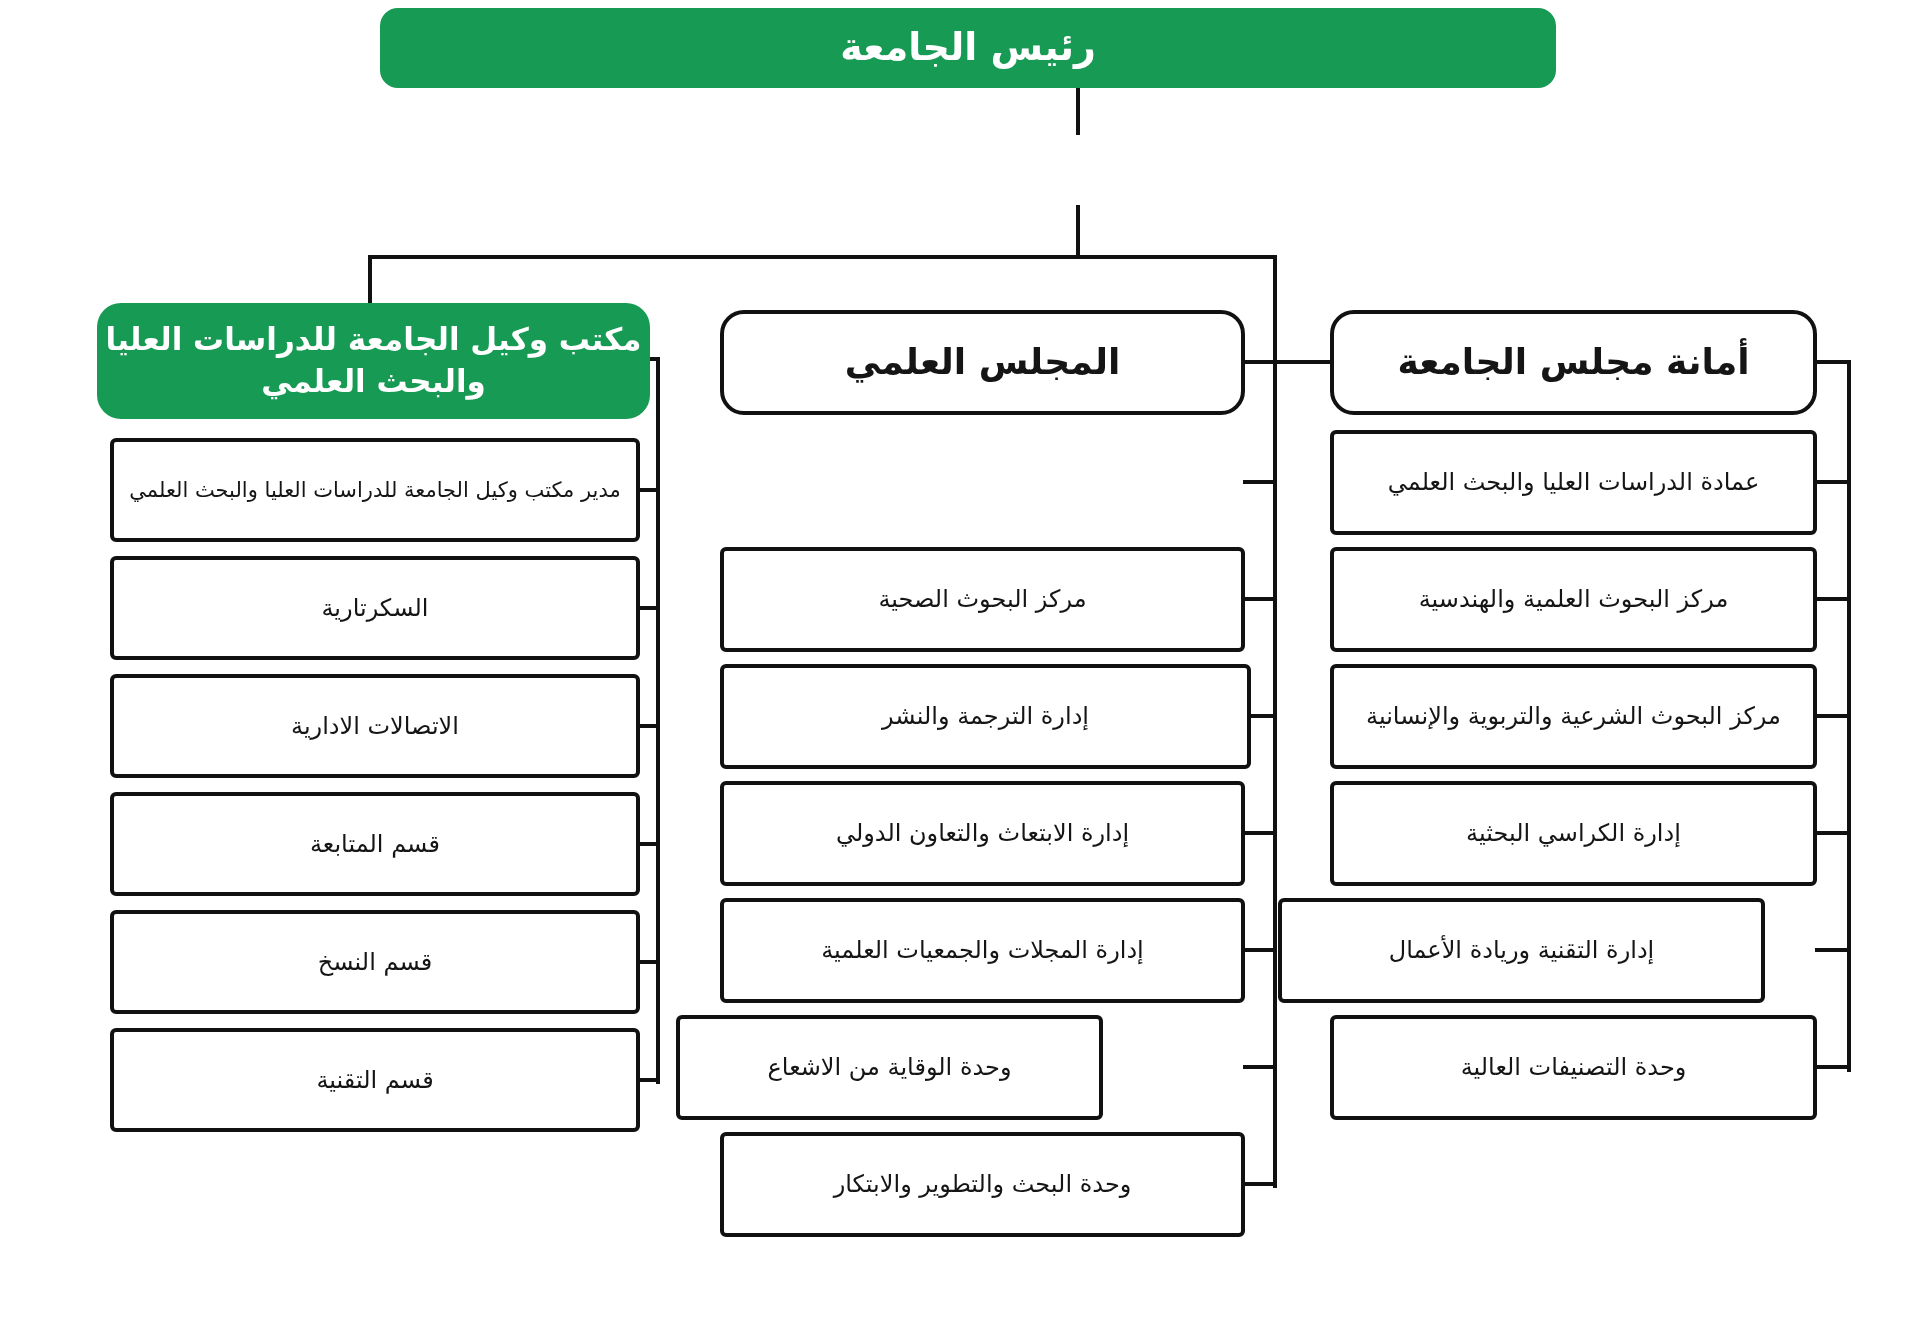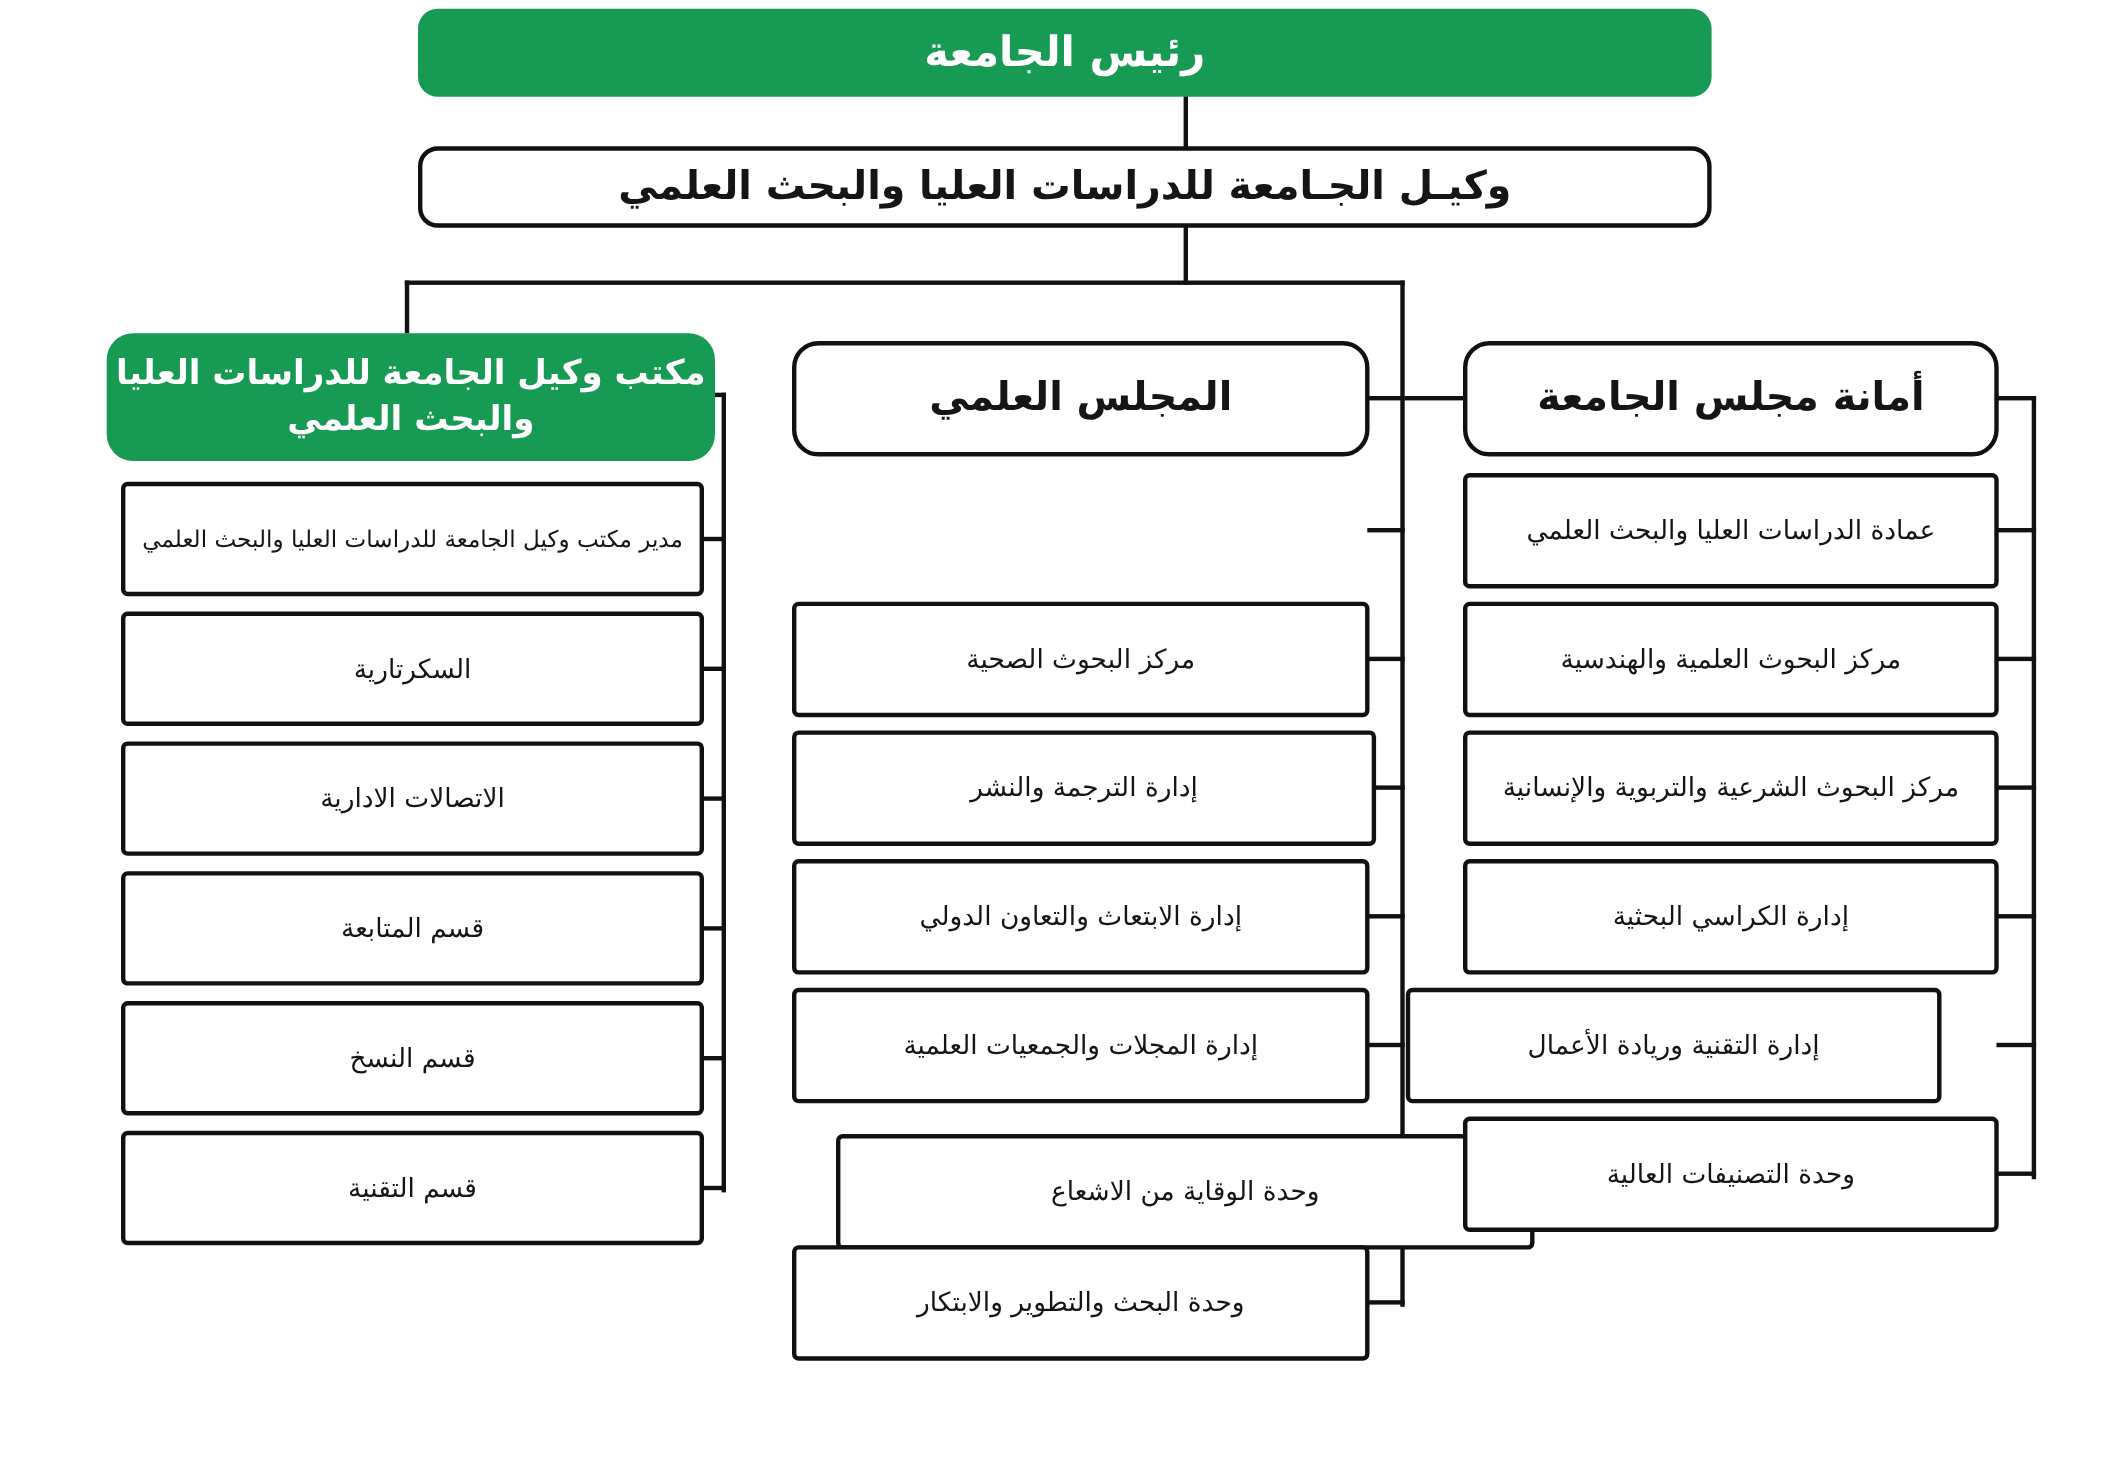--- a/index.html
+++ b/index.html
@@ -55,23 +55,20 @@
   <div class="line" style="left:1815px;top:480px;width:36px;height:4px;"></div>
   <div class="line" style="left:1815px;top:597px;width:36px;height:4px;"></div>
   <div class="line" style="left:1815px;top:714px;width:36px;height:4px;"></div>
   <div class="line" style="left:1815px;top:831px;width:36px;height:4px;"></div>
   <div class="line" style="left:1815px;top:948px;width:36px;height:4px;"></div>
   <div class="line" style="left:1815px;top:1065px;width:36px;height:4px;"></div>
 
   <div class="box green president" style="left:380px;top:8px;width:1176px;height:80px;">
     <span>رئيس الجامعة</span>
   </div>
-  <div class="box vice" style="left:380px;top:133px;width:1176px;height:74px;">
-    <span>وكيـل الجـامعة للدراسات العليا والبحث العلمي</span>
-  </div>
 
   <div class="box green greenheader" style="left:97px;top:303px;width:553px;height:116px;">
     <span>مكتب وكيل الجامعة للدراسات العليا والبحث العلمي</span>
   </div>
   <div class="box item fs-s" style="left:110px;top:438px;width:530px;height:104px;">
     <span>مدير مكتب وكيل الجامعة للدراسات العليا والبحث العلمي</span>
   </div>
   <div class="box item" style="left:110px;top:556px;width:530px;height:104px;">
     <span>السكرتارية</span>
   </div>
@@ -96,21 +93,21 @@
   </div>
   <div class="box item" style="left:720px;top:664px;width:531px;height:105px;">
     <span>إدارة الترجمة والنشر</span>
   </div>
   <div class="box item" style="left:720px;top:781px;width:525px;height:105px;">
     <span>إدارة الابتعاث والتعاون الدولي</span>
   </div>
   <div class="box item" style="left:720px;top:898px;width:525px;height:105px;">
     <span>إدارة المجلات والجمعيات العلمية</span>
   </div>
-  <div class="box item" style="left:760px;top:1015px;width:635px;height:105px;margin-top:16px;">
+  <div class="box item" style="left:676px;top:1015px;width:427px;height:105px;">
     <span>وحدة الوقاية من الاشعاع</span>
   </div>
   <div class="box item" style="left:720px;top:1132px;width:525px;height:105px;">
     <span>وحدة البحث والتطوير والابتكار</span>
   </div>
 
   <div class="box colheader" style="left:1330px;top:310px;width:487px;height:105px;">
     <span>أمانة مجلس الجامعة</span>
   </div>
   <div class="box item" style="left:1330px;top:430px;width:487px;height:105px;">

